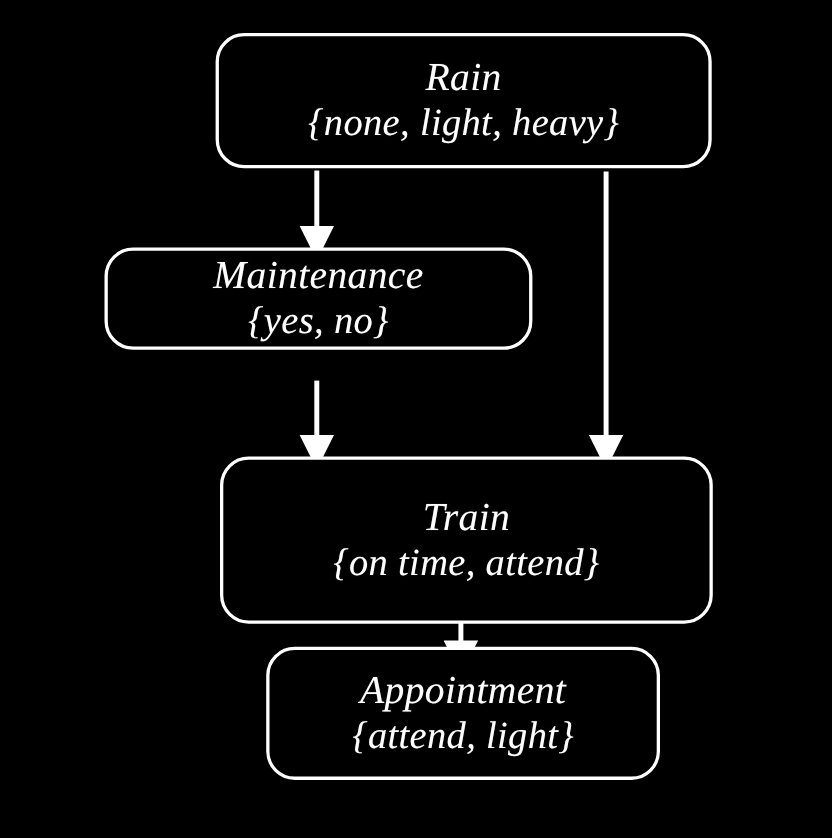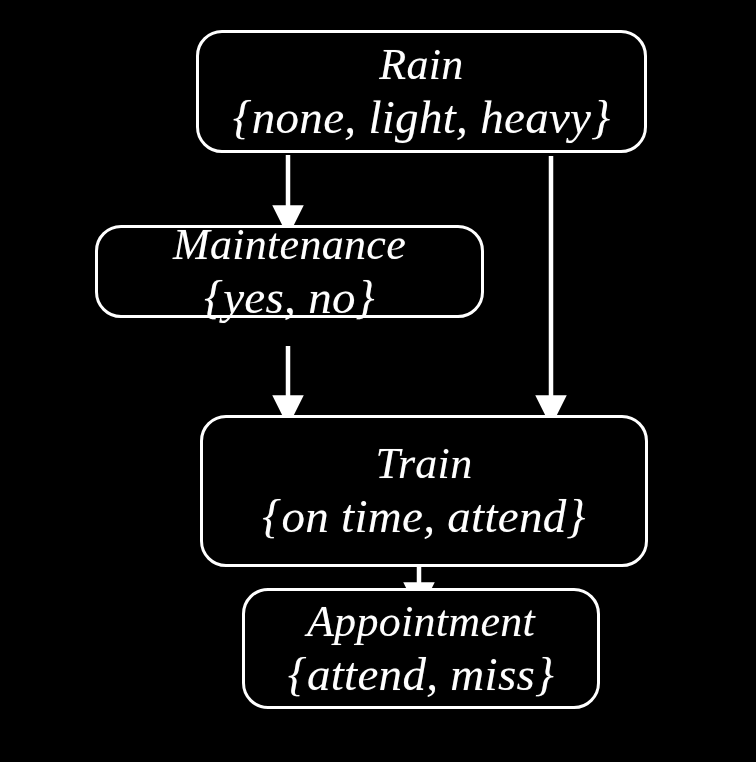--- a/index.html
+++ b/index.html
@@ -38,27 +38,27 @@
     align-items: center;
     justify-content: center;
     text-align: center;
     color: #ffffff;
     line-height: 1.16;
     font-style: italic;
     text-shadow: 0 0 1px rgba(255,255,255,0.35);
   }
   .node-name {
     display: block;
-    font-size: 44px;
+    font-size: 36px;
     letter-spacing: 0.3px;
     font-style: italic;
   }
   .node-states {
     display: block;
-    font-size: 47px;
+    font-size: 35px;
     letter-spacing: 0.3px;
   }
 
   
   #node-rain        { left: 196px; top: 30px;  width: 451px; height: 123px; }
   #node-maintenance { left: 95px;  top: 225px; width: 389px; height: 93px; }
   #node-train       { left: 200px; top: 415px; width: 448px; height: 152px; }
   #node-appointment { left: 242px; top: 588px; width: 358px; height: 121px; }
 </style>
 </head>
@@ -100,16 +100,16 @@
     <span class="node-states">{yes, no}</span>
   </div>
 
   <div class="node" id="node-train">
     <span class="node-name">Train</span>
     <span class="node-states">{on time, attend}</span>
   </div>
 
   <div class="node" id="node-appointment">
     <span class="node-name">Appointment</span>
-    <span class="node-states">{attend, miss}</span>
+    <span class="node-states">{attend, light}</span>
   </div>
 
 </div>
 
 </body></html>

